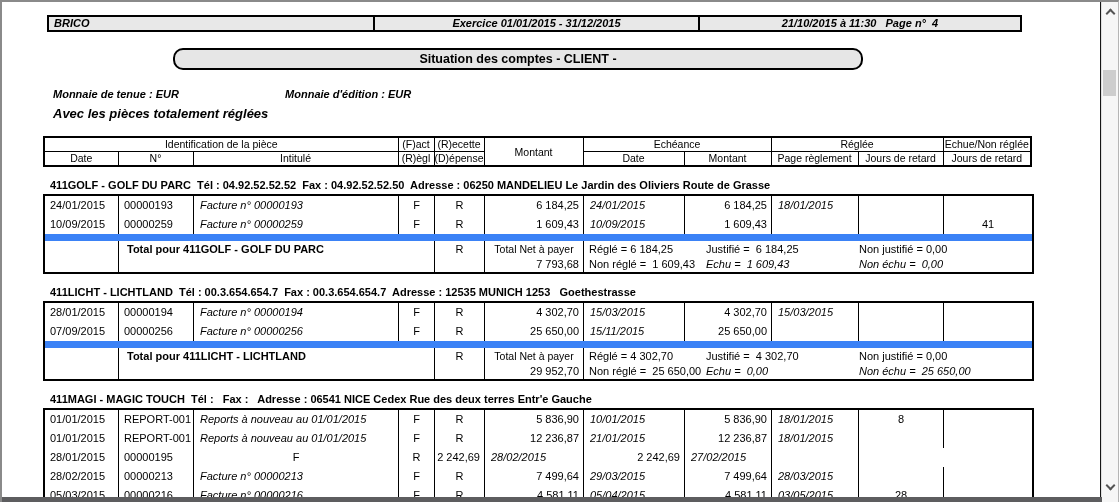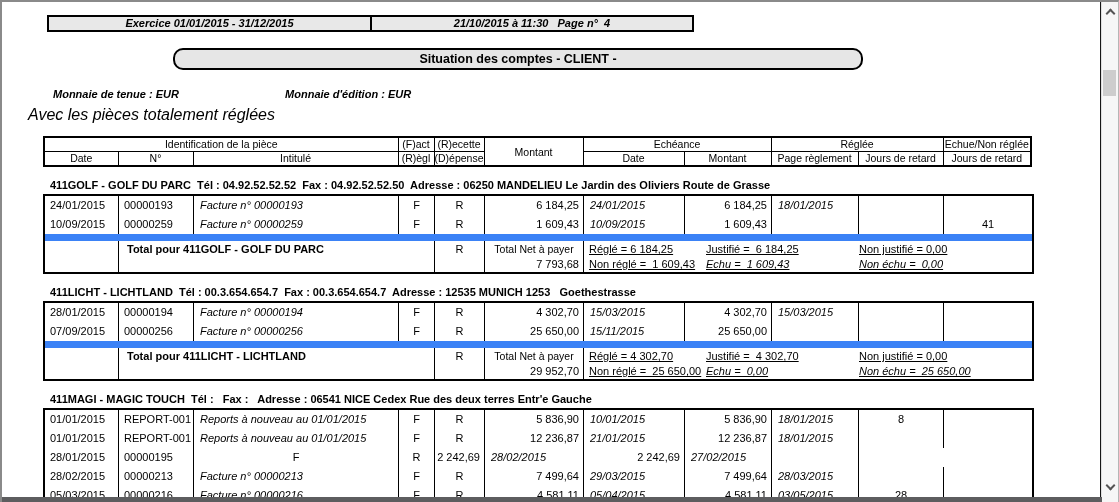--- a/index.html
+++ b/index.html
@@ -19,21 +19,21 @@
   .tb-right { width:322px; text-align:center; }
 
   
   .title-box { margin:16px 0 0 171px; width:690px; height:22px; background:#e6e6e6;
                border:2px solid #000; border-radius:10px; text-align:center;
                font-weight:bold; font-size:12.5px; line-height:19px; }
 
   
   .meta-row { margin:18px 0 0 51px; font-size:11px; font-weight:bold; font-style:italic; height:13px; }
   .meta-row .m1 { display:inline-block; width:229px; }
-  .filter-line { margin:5px 0 0 26px; font-size:16px; font-style:italic; height:12px; }
+  .filter-line { margin:5px 0 0 51px; font-size:13px; font-style:italic; height:12px;font-weight:bold; }
 
   
   table.hdr { border-collapse:collapse; table-layout:fixed; margin:18px 0 0 41px; border:2px solid #000; }
   table.hdr td { border:1px solid #000; font-size:10.5px; text-align:center; padding:0;
                  overflow:hidden; white-space:nowrap; }
   table.hdr tr.r1 td { height:14px; }
   table.hdr tr.r2 td { height:15px; }
 
   
   #sections { margin-left:41px; }
@@ -48,21 +48,21 @@
   .c-f, .c-r, .c-rret, .c-eret { text-align:center; }
   .c-mont, .c-emont { text-align:right; padding-right:4px; }
 
   .total { display:grid; grid-template-columns:74px 316px 50px 99px 1fr; border-top:7px solid #3b82f6; }
   .total > div { border-right:1px solid #000; font-size:11px; }
   .total > div.t-detail { border-right:none; }
   .t-label { font-weight:bold; line-height:15px; padding:1px 0 0 8px; white-space:pre; }
   .t-flag { text-align:center; line-height:15px; padding-top:1px; }
   .t-net .net-l { font-size:10.5px; text-align:center; line-height:15px; padding-top:1px; white-space:nowrap; }
   .t-net .net-v { text-align:right; padding-right:4px; line-height:15px; }
-  .t-detail { display:grid; grid-template-columns:122px 115px 1fr; padding-top:1px;text-decoration:underline; }
+  .t-detail { display:grid; grid-template-columns:122px 115px 1fr; padding-top:1px; }
   .t-detail > div { line-height:15px; white-space:pre; overflow:hidden; }
   .d-a { padding-left:5px; }
   .d-b { text-align:left; }
   .d-c { padding-left:38px; }
   .ital { font-style:italic; }
 
   
   .scrollbar { position:absolute; right:0; top:0; bottom:0; width:17px; background:#f6f6f6;
                border-left:1px solid #dedede; }
   .sb-btn { position:absolute; left:0; width:17px; height:17px; }
@@ -75,20 +75,21 @@
   
   .bottom-strip { position:absolute; left:0; bottom:0; width:1100px; height:5px; background:#5d5d5f; }
 </style>
 </head>
 <body>
 
 <div class="window">
   <div class="page">
 
     <div class="topbar">
+      <div class="tb-cell tb-left">BRICO</div>
       <div class="tb-cell tb-mid">Exercice 01/01/2015 - 31/12/2015</div>
       <div class="tb-cell tb-right">21/10/2015 à 11:30   Page n°  4</div>
     </div>
 
     <div class="title-box">Situation des comptes - CLIENT -</div>
 
     <div class="meta-row">
       <span class="m1">Monnaie de tenue : EUR</span>
       <span class="m2">Monnaie d'édition : EUR</span>
     </div>

